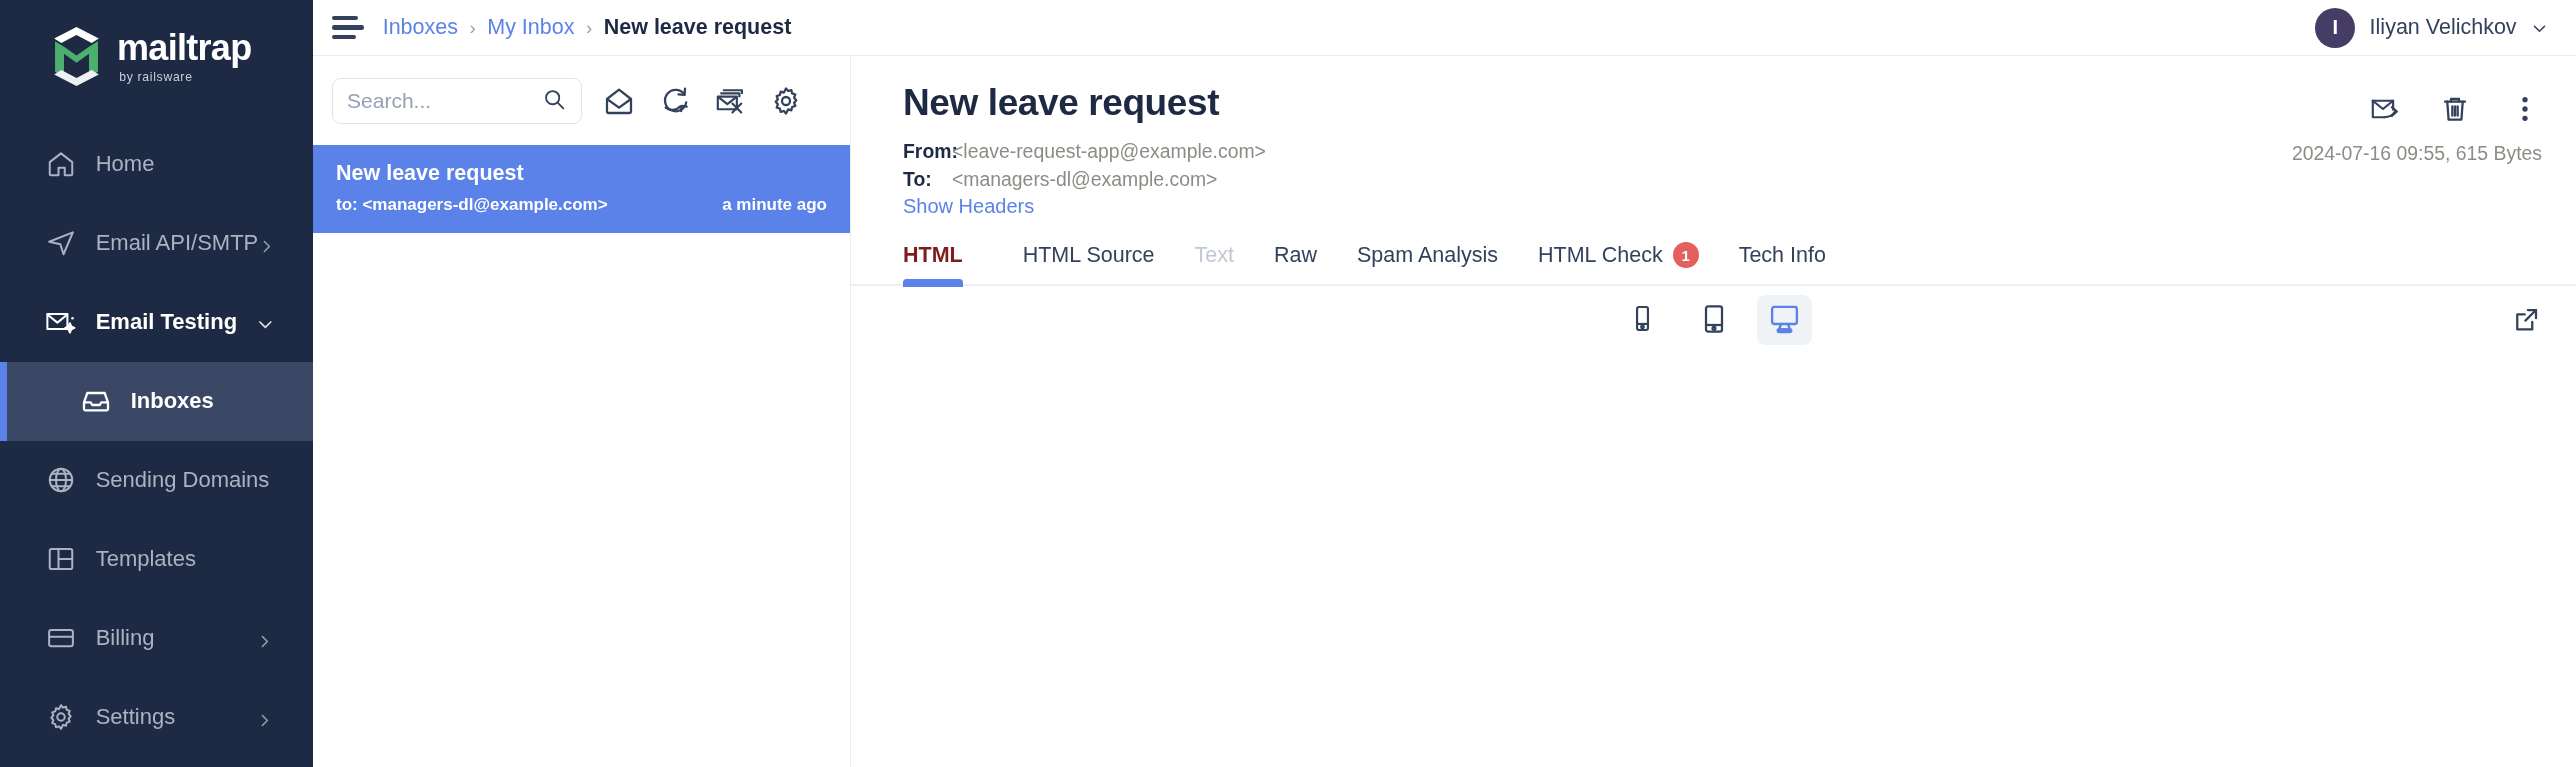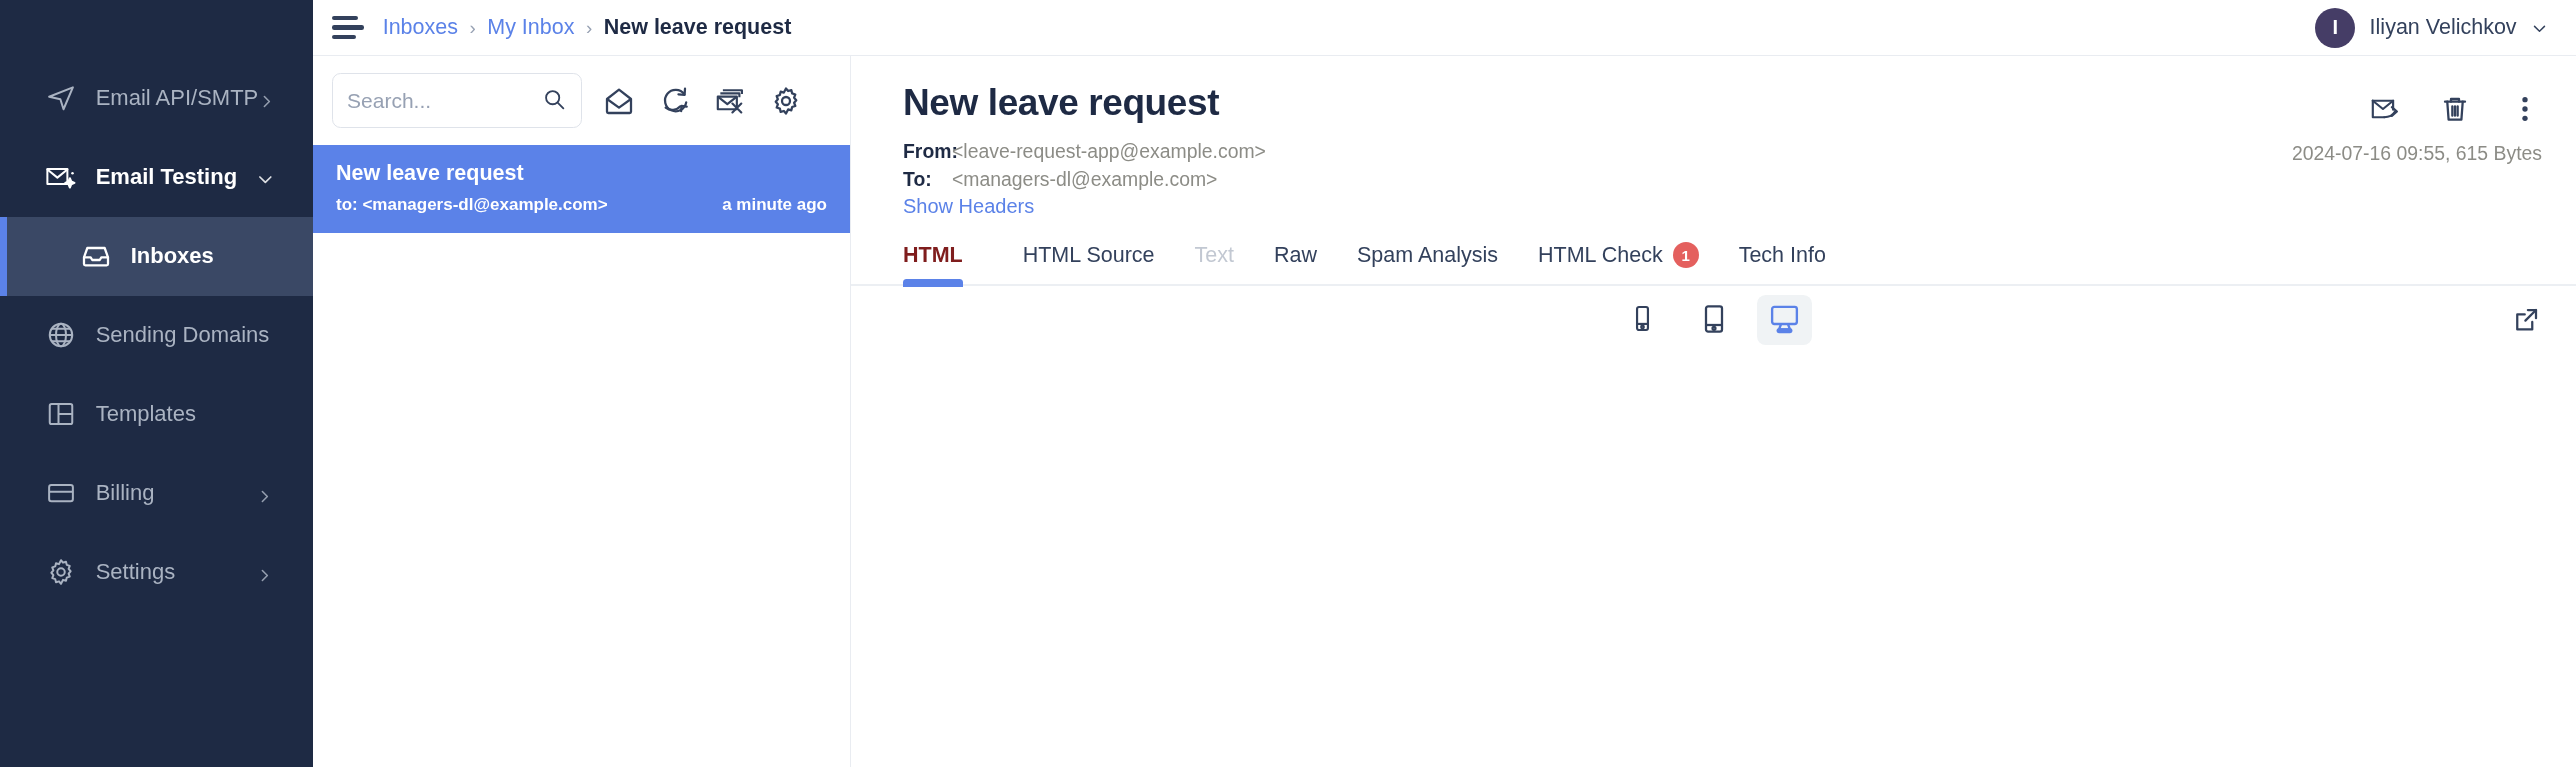--- a/index.html
+++ b/index.html
@@ -78,21 +78,21 @@
   .msglist {
     width: 538px; min-width: 538px;
     border-right: 1.4px solid #e9ecf1;
     display: flex; flex-direction: column;
   }
   .msglist-tools {
     height: 89px; min-height: 89px;
     display: flex; align-items: center; padding: 0 21.5px 0 18.7px; gap: 18.7px;
   }
   .searchbox {
-    width: 250px; height: 55px; border: 1.4px solid #dfe3ea; border-radius: 8.6px;
+    width: 250px; height: 46px; border: 1.4px solid #dfe3ea; border-radius: 8.6px;
     display: flex; align-items: center; padding: 0 14.4px; gap: 7.2px; cursor: text;
   }
   .searchbox input {
     flex: 1; border: none; outline: none; font-size: 21px; color: #33415c;
     font-family: "Liberation Sans", sans-serif; background: transparent; min-width: 0;
   }
   .searchbox input::placeholder { color: #97a1b3; }
   .tool-ic { width: 37px; height: 37px; cursor: pointer; flex: none; display:flex; align-items:center; justify-content:center;}
 
   .msg-item {
@@ -166,23 +166,45 @@
   .pv-p { font-size: 24px; }
   .pv-p a { color: #551a8b; }
 </style>
 </head>
 <body>
 
 <div class="app">
 
   <aside class="sidebar">
 
+    <div class="logo-row">
+      <span class="logo-mark">
+        <svg viewBox="0 0 60 66" width="55" height="59">
+          <path d="M30 2 L56 16 L56 50 L30 64 L4 50 L4 16 Z" fill="none"></path>
+          <path d="M5 13 L30 0 L55 13 L47 18 L30 9 L13 18 Z" fill="#ffffff"></path>
+          <path d="M6 16 L6 50 L16 56 L16 30 L30 40 L44 30 L44 56 L54 50 L54 16 L44 22 L30 32 L16 22 Z" fill="#4caf6d"></path>
+          <path d="M5 53 L30 66 L55 53 L47 48 L30 57 L13 48 Z" fill="#eef0f3"></path>
+        </svg>
+      </span>
+      <span class="logo-text">
+        <span class="logo-word">mailtrap</span>
+        <span class="logo-sub">by railsware</span>
+      </span>
+    </div>
 
     <nav class="nav">
 
+      <div class="nav-item">
+        <span class="ic">
+          <svg viewBox="0 0 24 24" width="30" height="30" fill="none" stroke="#aab3c2" stroke-width="1.6" stroke-linecap="round" stroke-linejoin="round">
+            <path d="M3 10.5 L12 3.5 L21 10.5 V20 a1 1 0 0 1-1 1h-5v-6H10v6H4a1 1 0 0 1-1-1z"></path>
+          </svg>
+        </span>
+        <span class="lbl">Home</span>
+      </div>
 
       <div class="nav-item">
         <span class="ic">
           <svg viewBox="0 0 24 24" width="30" height="30" fill="none" stroke="#aab3c2" stroke-width="1.6" stroke-linejoin="round">
             <path d="M2.5 11 L21.5 3.5 L14 21 L11.5 13 Z"></path>
           </svg>
         </span>
         <span class="lbl">Email API/SMTP</span>
         <span class="chev">
           <svg viewBox="0 0 24 24" width="17" height="17" fill="none" stroke="#aab3c2" stroke-width="2.2" stroke-linecap="round" stroke-linejoin="round">

